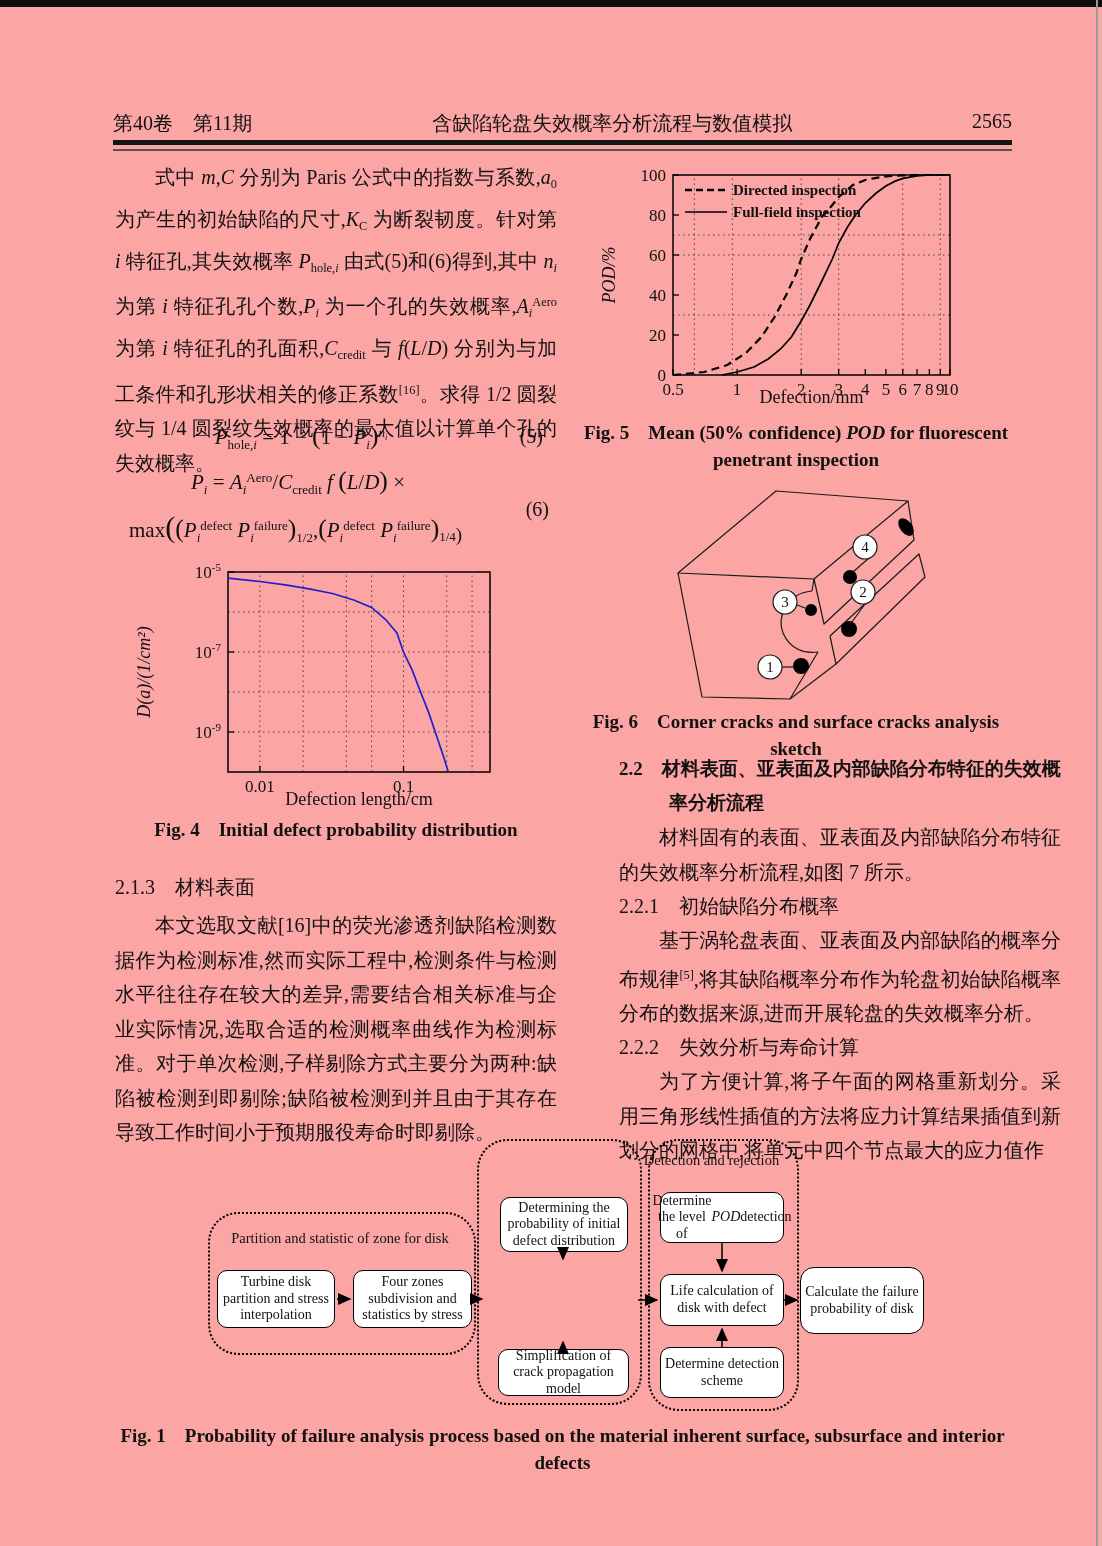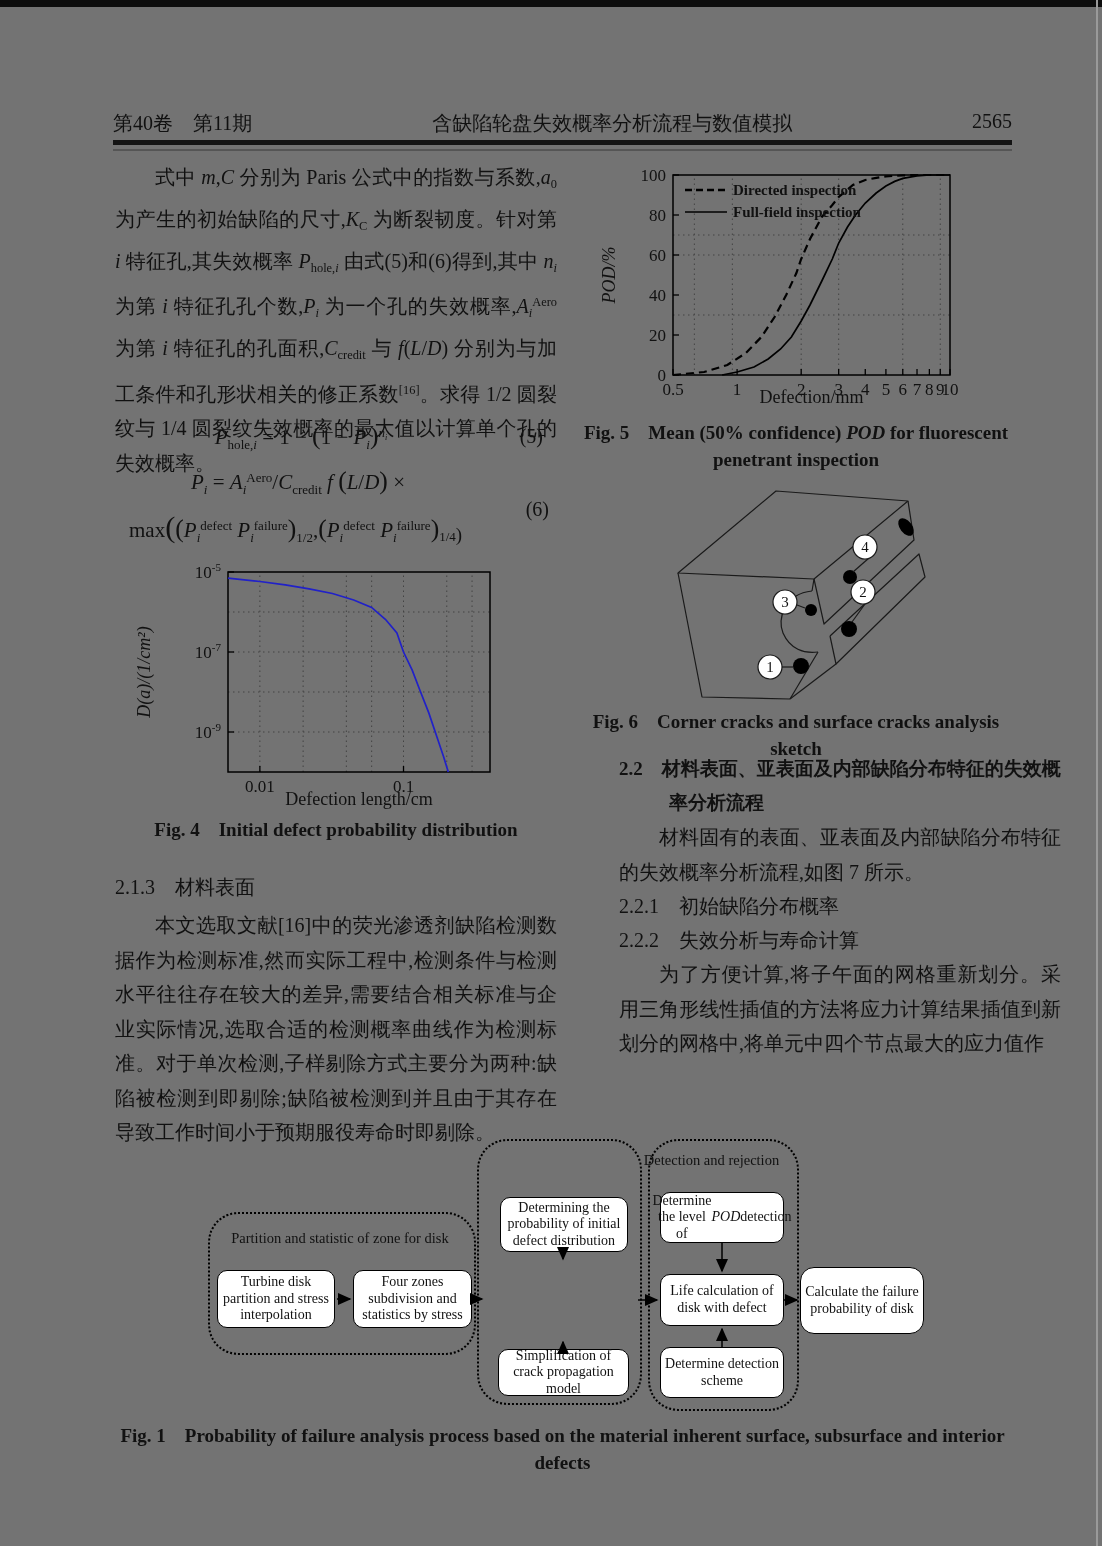--- a/index.html
+++ b/index.html
@@ -1,16 +1,16 @@
 <!DOCTYPE html>
 <html><head>
 <meta charset="utf-8">
 <style>
   html,body{margin:0;padding:0;background:#e8e8e8;}
-  #page{position:relative;width:1102px;height:1546px;background:#737373;
+  #page{position:relative;width:1102px;height:1546px;background:#fca5a5;
         font-family:"Liberation Serif","DejaVu Serif",serif;color:#111;overflow:hidden;}
   .abs{position:absolute;}
   #topbar{left:0;top:0;width:1102px;height:7px;background:#0d0d0d;}
   #right-edge{left:1096px;top:0;width:2px;height:1546px;background:#9a9a9a;}
   #header-row{left:113px;top:110px;width:899px;display:flex;justify-content:space-between;
               font-size:20px;}
   #rule-thick{left:113px;top:140px;width:899px;height:5px;background:#141414;}
   #rule-thin{left:113px;top:149px;width:899px;height:2px;background:#555;}
   .cnpara{font-size:20px;line-height:34.5px;text-align:justify;text-justify:inter-ideograph;}
   .ind{text-indent:2em;}
@@ -197,20 +197,21 @@
     <text class="skt" x="167" y="124">3</text>
     <circle class="skc" cx="152" cy="184" r="12"></circle>
     <text class="skt" x="152" y="189">1</text>
   </svg>
   <div class="abs caption" style="left:575px;top:708px;width:442px;">Fig. 6　Corner cracks and surface cracks analysis sketch</div>
 
   <div class="abs col" style="left:575px;top:752px;margin-left:44px;">
     <div class="heading-bold hang">2.2　材料表面、亚表面及内部缺陷分布特征的失效概率分析流程</div>
     <div class="cnpara ind">材料固有的表面、亚表面及内部缺陷分布特征的失效概率分析流程,如图 7 所示。</div>
     <div class="heading-plain" style="line-height:34px;">2.2.1　初始缺陷分布概率</div>
+    <div class="cnpara ind">基于涡轮盘表面、亚表面及内部缺陷的概率分布规律<sup>[5]</sup>,将其缺陷概率分布作为轮盘初始缺陷概率分布的数据来源,进而开展轮盘的失效概率分析。</div>
     <div class="heading-plain" style="line-height:34px;">2.2.2　失效分析与寿命计算</div>
     <div class="cnpara ind">为了方便计算,将子午面的网格重新划分。采用三角形线性插值的方法将应力计算结果插值到新划分的网格中,将单元中四个节点最大的应力值作</div>
   </div>
 
   <div id="flow" class="abs">
     <div class="dotbox" style="left:93px;top:74px;width:264px;height:139px;"></div>
     <div class="dotbox" style="left:362px;top:1px;width:161px;height:262px;"></div>
     <div class="dotbox" style="left:533px;top:1px;width:147px;height:268px;"></div>
 
     <div class="glab" style="left:113px;top:92px;width:224px;">Partition and statistic of zone for disk</div>

